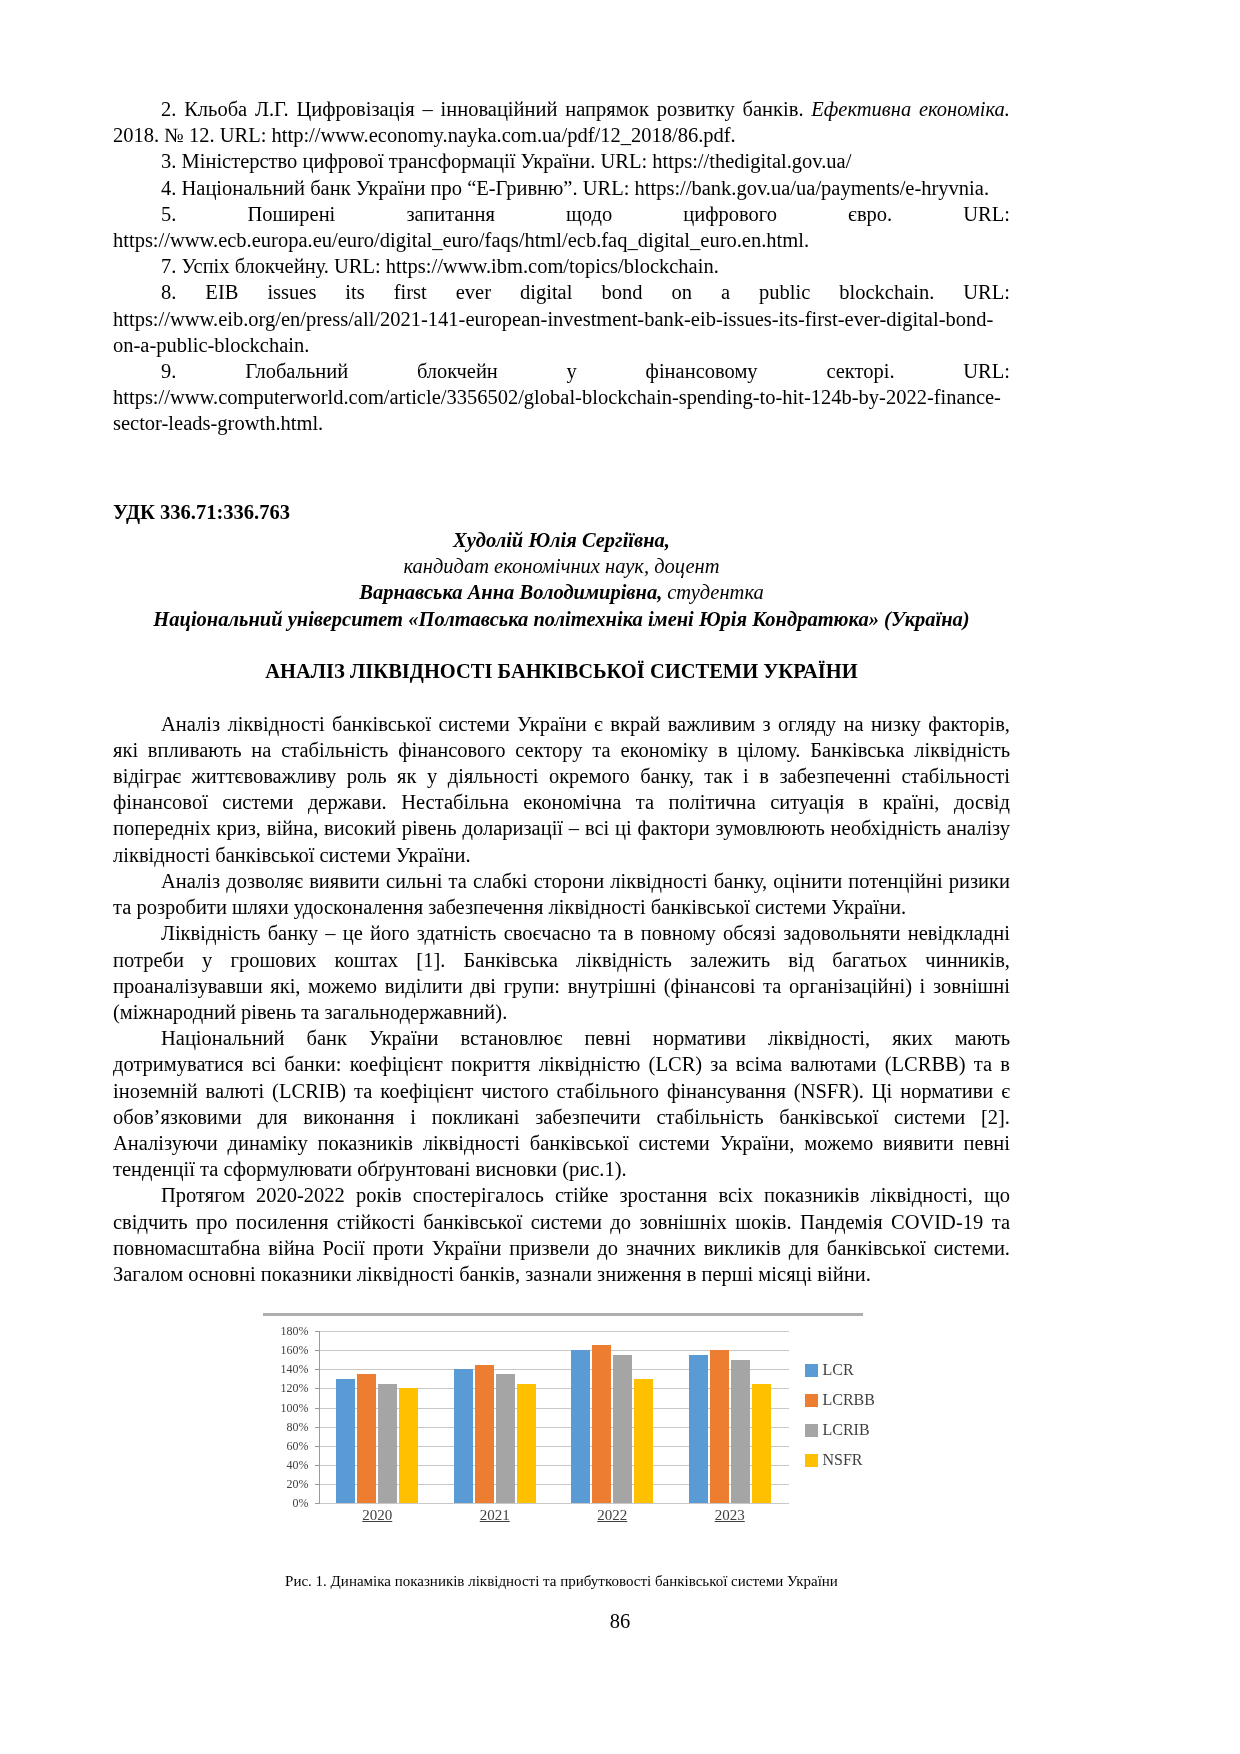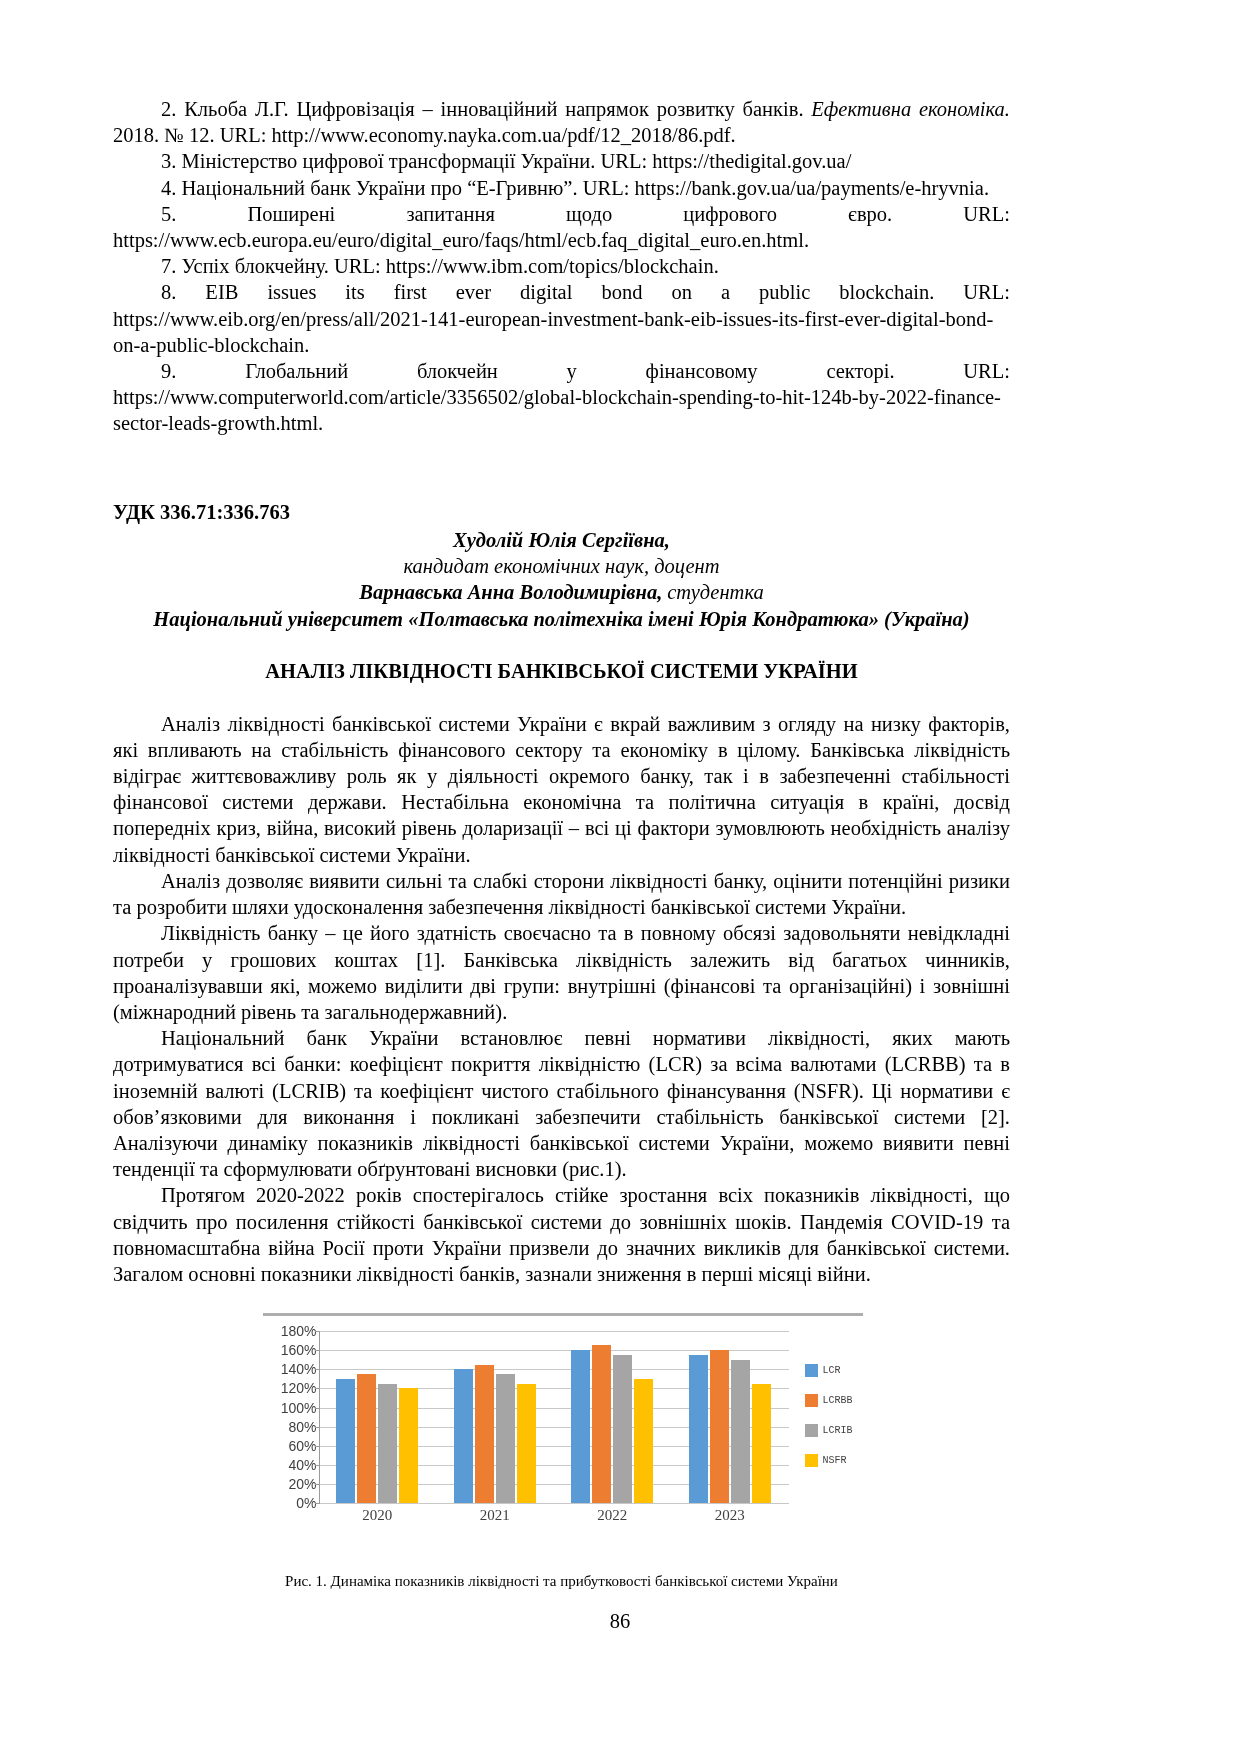--- a/index.html
+++ b/index.html
@@ -109,24 +109,24 @@
   }
   .y-labels {
     position: absolute;
     left: 8px;
     top: 18px;
     width: 52px;
     height: 172px;
   }
   .y-label {
     position: absolute;
-    right: 0;
+    right: 8px;
     transform: translateY(-50%);
-    font-size: 14px;
-    font-family: Liberation Sans, sans-serif;
+    font-size: 12px;
+    font-family: Liberation Serif, serif;
     color: #3f3f3f;
     white-space: nowrap;
   }
   .grid {
     position: absolute;
     left: 62px;
     top: 18px;
     width: 470px;
     height: 172px;
   }
@@ -181,43 +181,44 @@
     width: 470px;
     display: flex;
     justify-content: space-around;
   }
   .x-label {
     width: 23%;
     text-align: center;
     font-size: 15px;
     color: #3f3f3f;
     font-family: "Liberation Serif", serif;
+    text-decoration: underline;
   }
   .legend {
     position: absolute;
     left: 548px;
     top: 42px;
     width: 62px;
   }
   .legend-item {
     display: flex;
     align-items: center;
     height: 30px;
     gap: 5px;
   }
   .legend-swatch {
     width: 13px;
     height: 13px;
     flex: 0 0 13px;
   }
   .legend-text {
-    font-size: 10px;
+    font-size: 16px;
     color: #3f3f3f;
     white-space: nowrap;
-    font-family: Liberation Mono, monospace;
+    font-family: Liberation Serif, serif;
   }
 
   .fig-caption {
     margin-top: 10px;
     font-size: 15px;
     line-height: 25px;
     text-align: center;
   }
   .fig-source {
     font-size: 19px;

